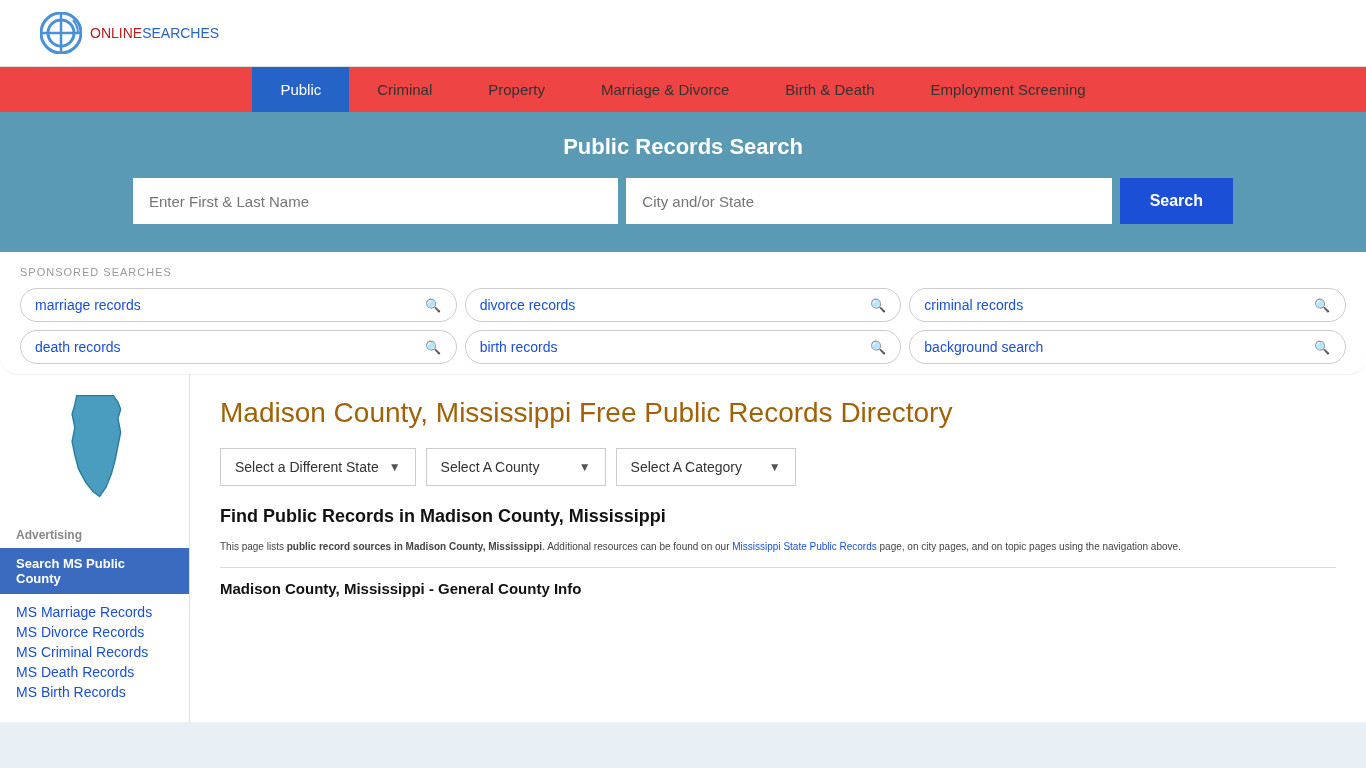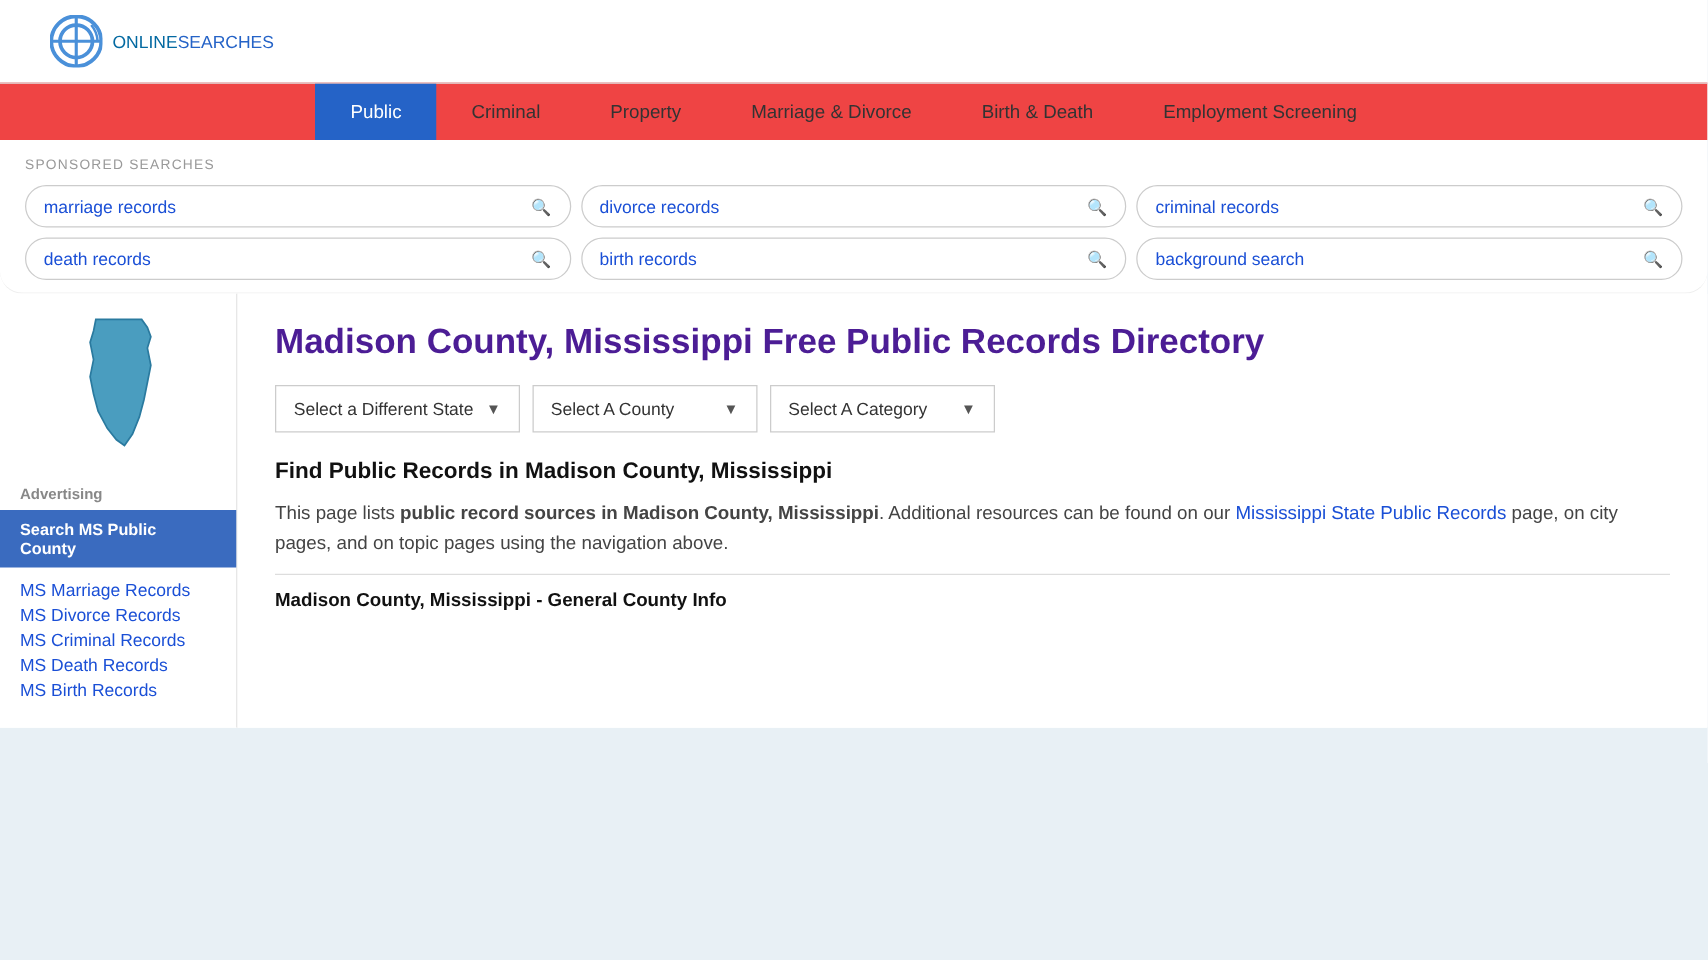--- a/index.html
+++ b/index.html
@@ -20,21 +20,21 @@
     .logo {
       display: flex;
       align-items: center;
       gap: 8px;
     }
     .logo-icon {
       width: 42px;
       height: 42px;
     }
     .logo-online {
-      color: #0369a1;
+      color: #b91c1c;
     }
     .logo-searches {
       color: #2563c7;
     }
 
     
     nav {
       background: #ef4444;
       display: flex;
       justify-content: center;
@@ -191,22 +191,22 @@
       padding: 20px 30px;
     }
     .page-heading {
       display: flex;
       align-items: flex-start;
       gap: 0;
       margin-bottom: 18px;
     }
     .page-heading h2 {
       font-size: 28px;
-      font-weight: 700;
-      color: #4c1d95;
+      font-weight: 400;
+      color: #a16207;
       line-height: 1.25;
     }
 
     
     .dropdowns-row {
       display: flex;
       gap: 10px;
       margin-bottom: 20px;
       flex-wrap: wrap;
     }
@@ -227,21 +227,21 @@
       font-size: 12px;
     }
 
     .find-records-heading {
       font-size: 18px;
       font-weight: 700;
       margin-bottom: 12px;
       color: #111;
     }
     .description-text {
-      font-size: 15px;
+      font-size: 10px;
       color: #444;
       line-height: 1.6;
       margin-bottom: 12px;
     }
     .description-text a {
       color: #1a4fd6;
       text-decoration: none;
     }
     .description-text strong {
       font-weight: 700;
@@ -290,20 +290,28 @@
 
   <nav>
     <a class="active">Public</a>
     <a>Criminal</a>
     <a>Property</a>
     <a>Marriage &amp; Divorce</a>
     <a>Birth &amp; Death</a>
     <a>Employment Screening</a>
   </nav>
 
+  <div class="search-banner">
+    <h1>Public Records Search</h1>
+    <div class="search-fields">
+      <input type="text" placeholder="Enter First &amp; Last Name" style="">
+      <input type="text" placeholder="City and/or State" style="">
+      <button class="search-btn">Search</button>
+    </div>
+  </div>
 
   <div class="sponsored-section">
     <div class="sponsored-label">SPONSORED SEARCHES</div>
     <div class="sponsored-grid">
       <div class="sponsored-pill">
         <span>marriage records</span>
         <span class="search-icon">🔍</span>
       </div>
       <div class="sponsored-pill">
         <span>divorce records</span>

